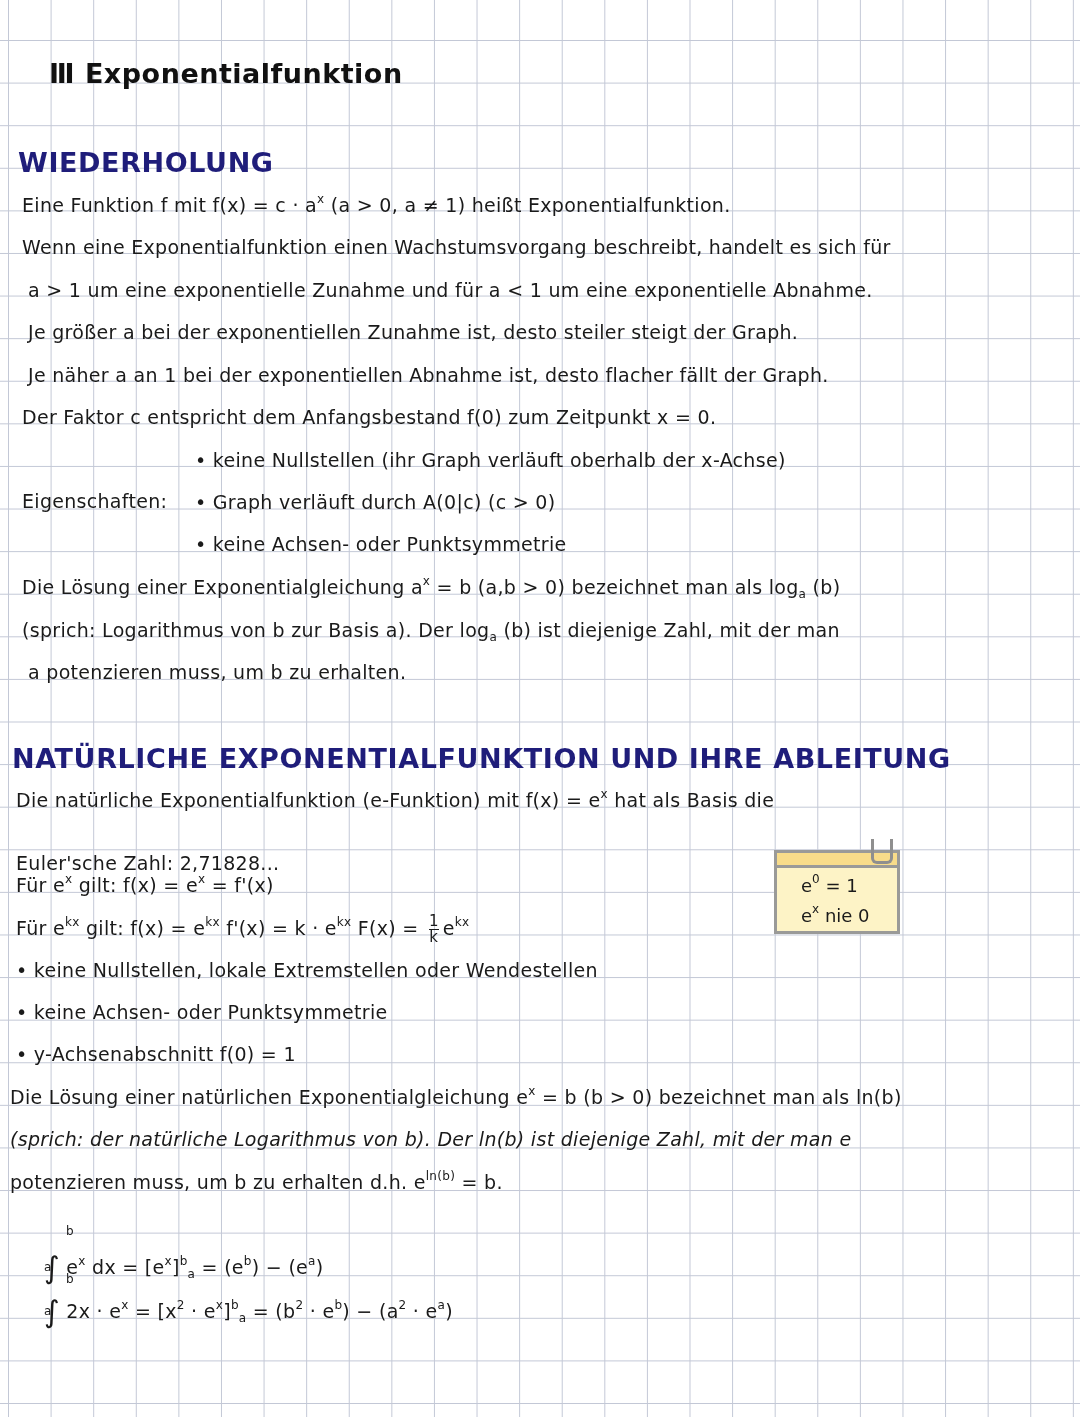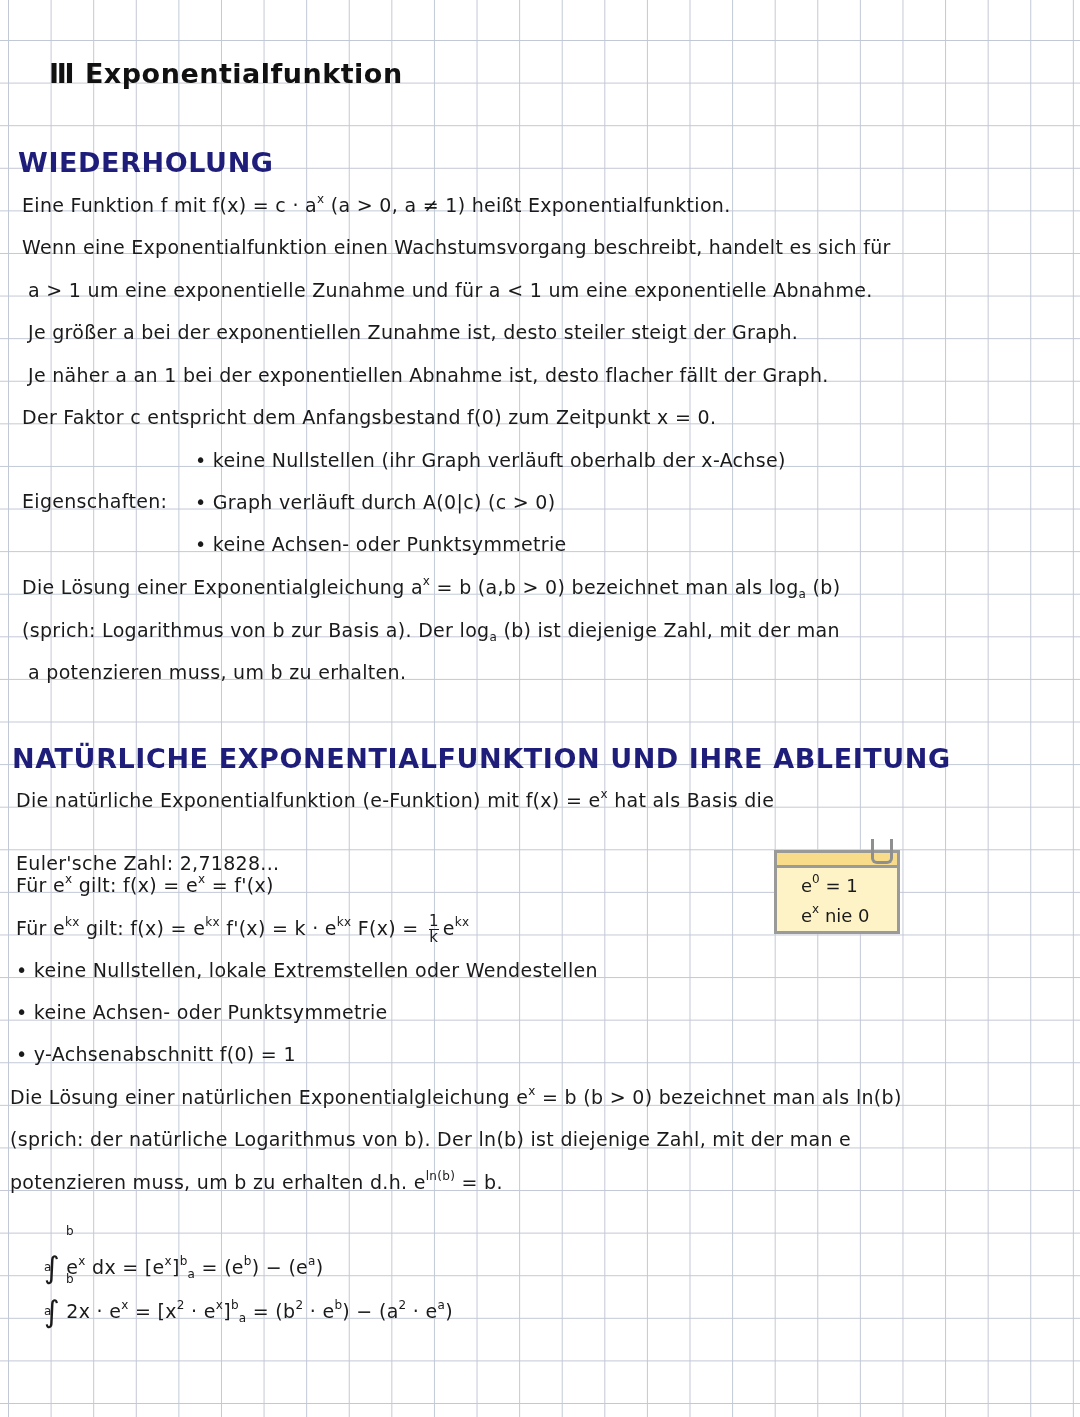--- a/index.html
+++ b/index.html
@@ -58,21 +58,21 @@
 <div class="ln heading" style="left:12px; top:743px;">NATÜRLICHE EXPONENTIALFUNKTION  UND IHRE ABLEITUNG</div>
 
 <div class="ln" style="left:16px; top:789px;"><span>Die natürliche Exponentialfunktion (e-Funktion) mit  f(x) = e</span><sup>x</sup><span> hat als Basis die</span></div>
 <div class="ln" style="left:16px; top:852px;">Euler'sche Zahl: 2,71828...</div>
 <div class="ln" style="left:16px; top:874px;"><span>Für e</span><sup>x</sup><span> gilt:  f(x) = e</span><sup>x</sup><span> = f'(x)</span></div>
 <div class="ln" style="left:16px; top:914px;"><span>Für e</span><sup>kx</sup><span> gilt:  f(x) = e</span><sup>kx</sup><span>   f'(x) = k · e</span><sup>kx</sup><span>   F(x) = </span><span class="frac"><span style="border-bottom:1.5px solid #1a1a1a;">1</span><span>k</span></span><span>e</span><sup>kx</sup></div>
 <div class="ln" style="left:16px; top:959px;">• keine Nullstellen, lokale Extremstellen oder Wendestellen</div>
 <div class="ln" style="left:16px; top:1001px;">• keine Achsen- oder Punktsymmetrie</div>
 <div class="ln" style="left:16px; top:1043px;">• y-Achsenabschnitt  f(0) = 1</div>
 <div class="ln" style="left:10px; top:1086px;"><span>Die Lösung einer natürlichen Exponentialgleichung  e</span><sup>x</sup><span> = b  (b &gt; 0)  bezeichnet man als  ln(b)</span></div>
-<div class="ln" style="left:10px; top:1128px;">(sprich: der natürliche Logarithmus von b).  Der ln(b) ist diejenige Zahl, mit der man  e</div>
+<div class="ln" style="left:10px; top:1128px;font-style:italic;">(sprich: der natürliche Logarithmus von b).  Der ln(b) ist diejenige Zahl, mit der man  e</div>
 <div class="ln" style="left:10px; top:1171px;"><span>potenzieren muss, um b zu erhalten   d.h.  e</span><sup>ln(b)</sup><span> = b.</span></div>
 
 <div class="ln" style="left:44px; top:1246px;">
   <span class="lim" style="left:22px; top:-22px;">b</span>
   <span class="lim" style="left:0px; top:14px;">a</span>
   <span class="int">∫</span>
   <span>e</span><sup>x</sup><span> dx  =  [e</span><sup>x</sup><span>]</span><sup>b</sup><sub>a</sub><span>  =  (e</span><sup>b</sup><span>) − (e</span><sup>a</sup><span>)</span>
 </div>
 <div class="ln" style="left:44px; top:1290px;">
   <span class="lim" style="left:22px; top:-18px;">b</span>

